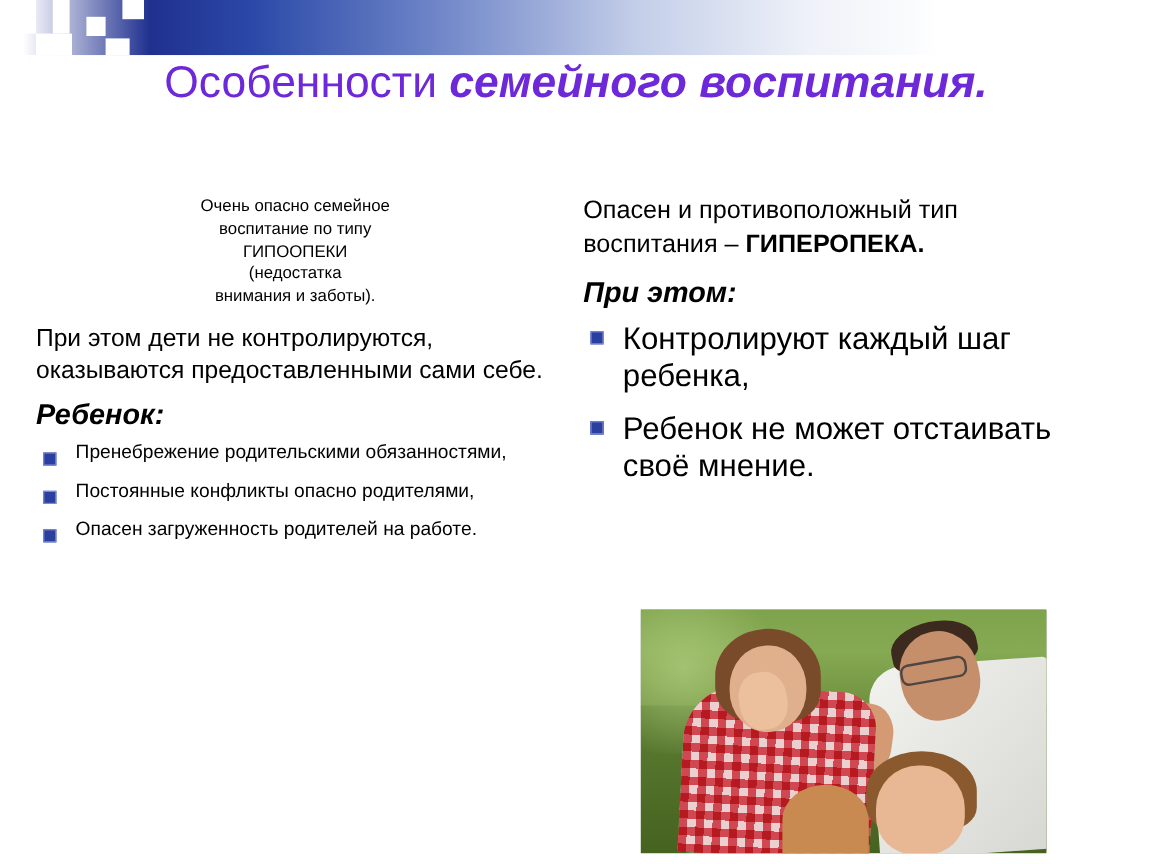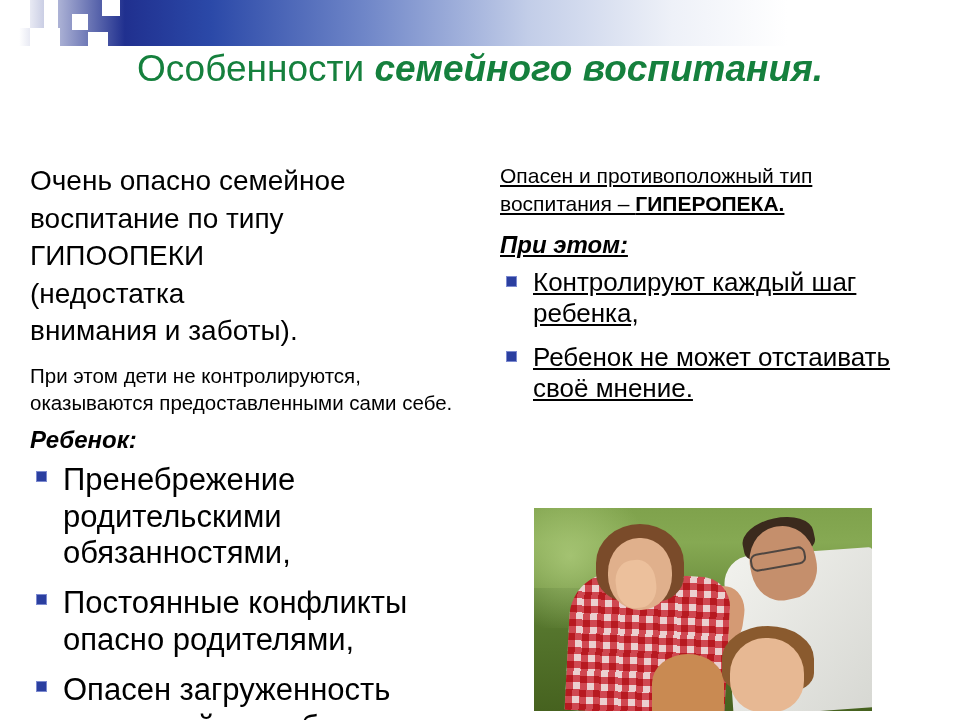--- a/index.html
+++ b/index.html
@@ -40,45 +40,44 @@
 
   
   .title {
     position: absolute;
     top: 42px;
     left: 60px;
     width: 840px;
     text-align: center;
     font-size: 37px;
     line-height: 1.45;
-    color: #15803d;
+    color: #6d28d9;
   }
   .title b {
     font-weight: bold;
     font-style: italic;
   }
 
   
   .col {
     position: absolute;
     top: 162px;
   }
   .col-left {
     left: 30px;
     width: 432px;
   }
   .col-right {
-    left: 500px;
+    left: 486px;
     width: 420px;
-    text-decoration: underline;
   }
 
   .p-center {
-    text-align: left;
-    font-size: 28px;
+    text-align: center;
+    font-size: 14px;
     line-height: 1.34;
     margin: 0 0 10px 0;
   }
   .p-center b { font-weight: normal; }
 
   .p {
     font-size: 20.5px;
     line-height: 1.32;
     margin: 12px 0 10px 0;
     text-align: left;
@@ -101,21 +100,21 @@
   
   ul.bullets {
     list-style: none;
     margin: 0;
     padding: 0;
   }
   ul.bullets li {
     position: relative;
     padding-left: 33px;
     margin-bottom: 13px;
-    font-size: 31px;
+    font-size: 16px;
     line-height: 1.19;
   }
   ul.bullets.small li {
     font-size: 26px;
     margin-bottom: 13px;
   }
   .bullet-mark {
     position: absolute;
     left: 6px;
     top: 9px;

